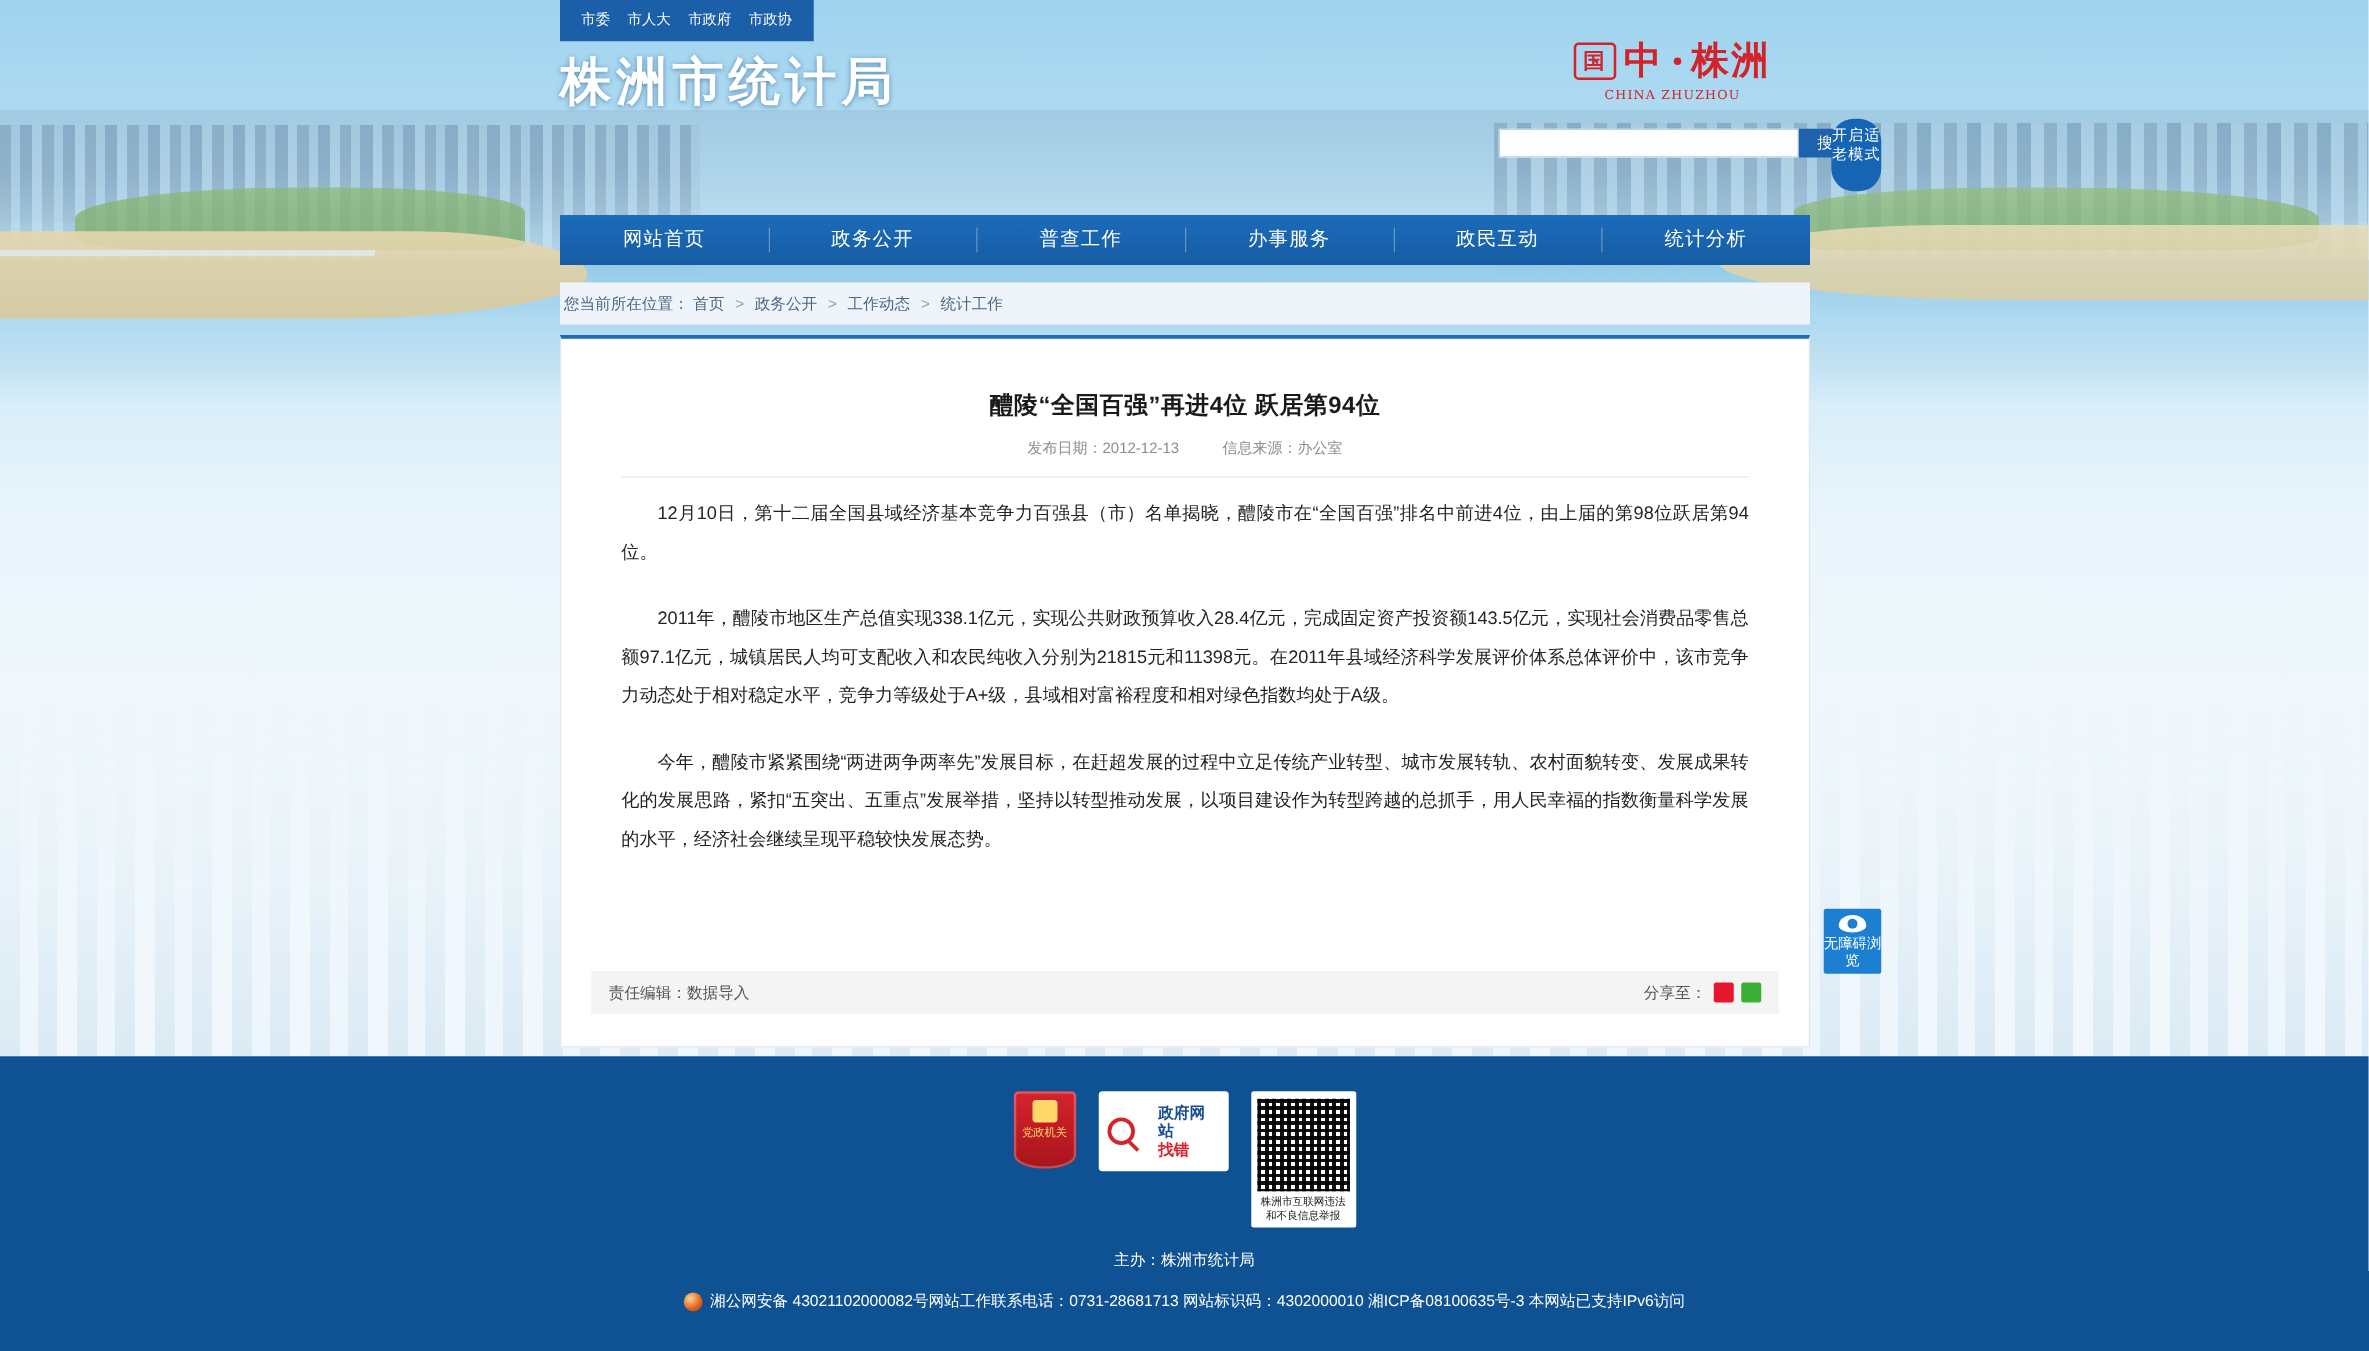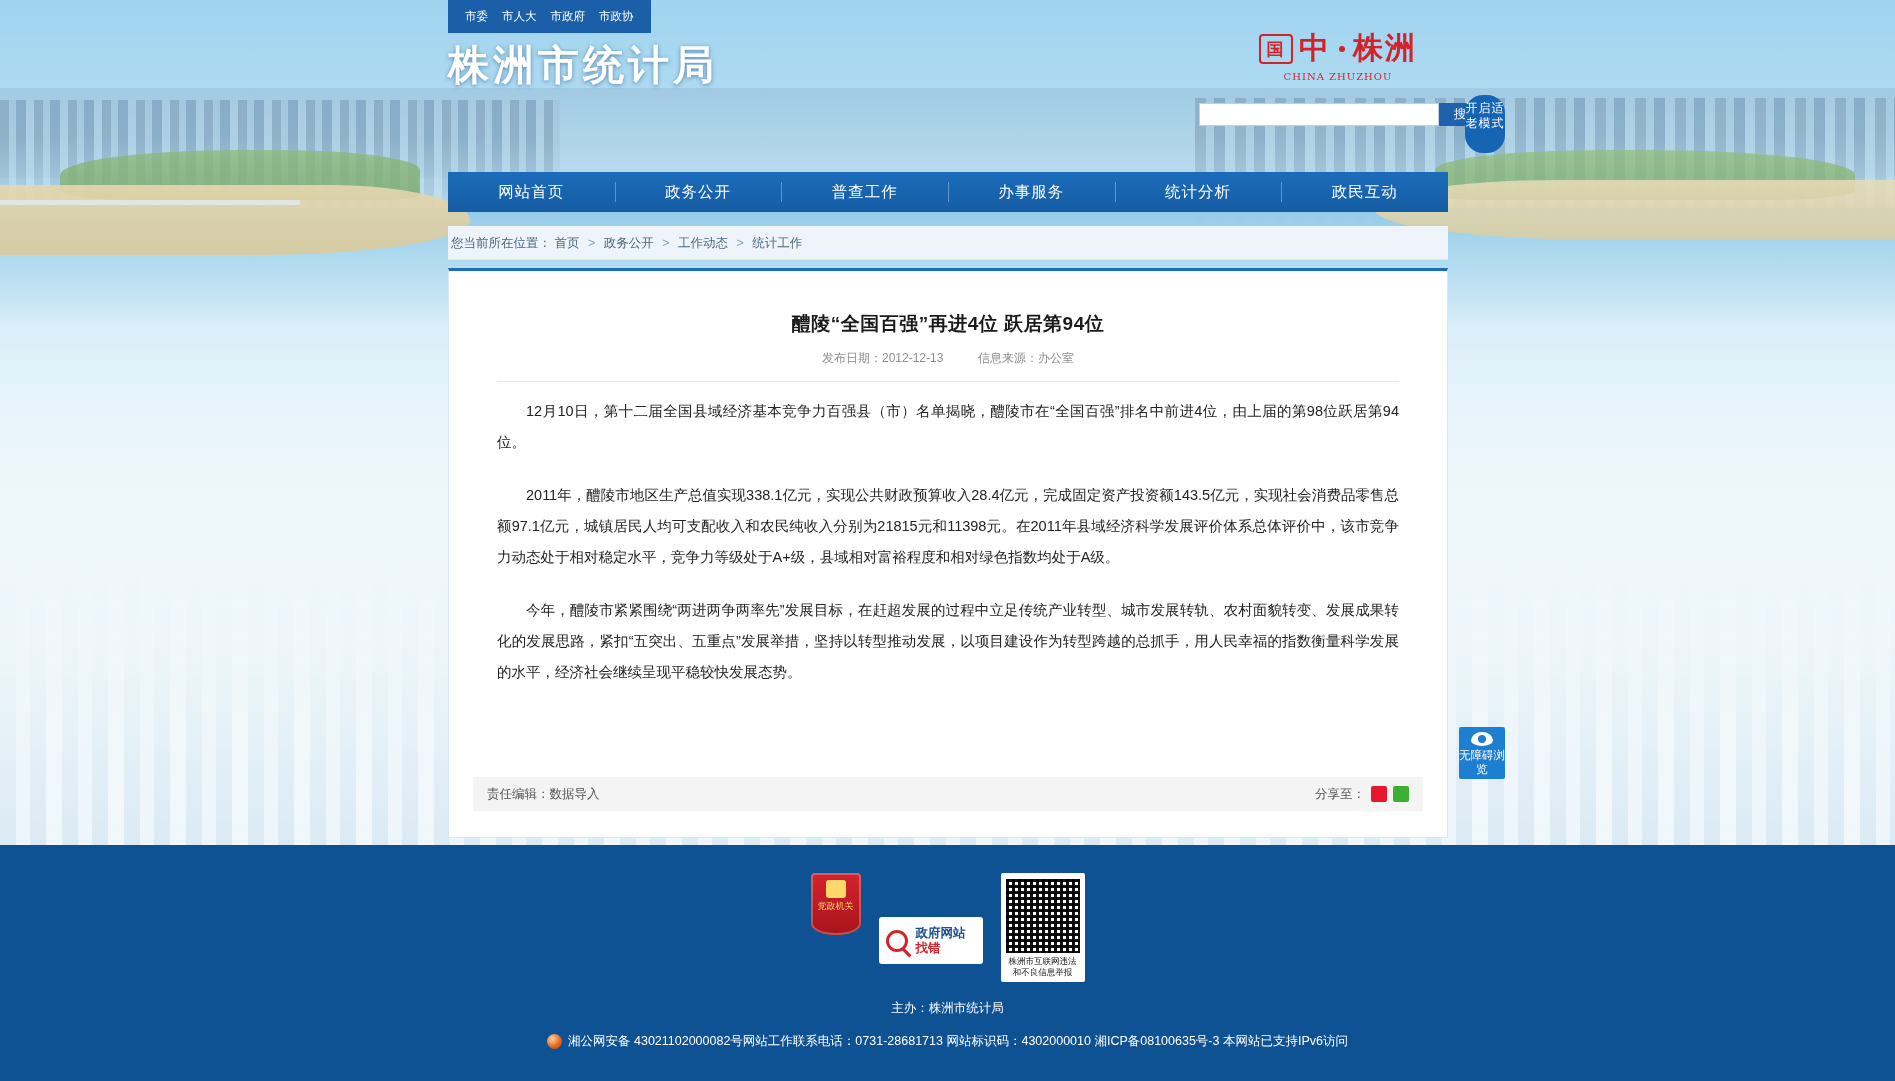--- a/index.html
+++ b/index.html
@@ -406,28 +406,27 @@
   }
   .logo-red:before {
     content: "";
     position: absolute;
     left: 15px; top: 7px;
     width: 20px; height: 18px;
     background: #ffd76a;
     border-radius: 3px;
   }
   .logo-white {
-    width: 104px; height: 47px;
+    width: 104px; height: 64px;
     background: #ffffff;
     border-radius: 3px;
     display: flex;
     align-items: center;
-    gap: 8px;
+    gap: 19px;
     padding: 0 7px;
-    margin-top: 44px;
   }
   .logo-white .mag {
     width: 22px; height: 22px;
     border: 3px solid #d5232c;
     border-radius: 50%;
     position: relative;
     flex: none;
   }
   .logo-white .mag:after {
     content: "";
@@ -539,22 +538,22 @@
   <div class="side-access">
     <span class="eye"></span>
     <span>无障碍浏览</span>
   </div>
 
   <div class="navbar">
     <a class="nav-item" href="#">网站首页</a>
     <a class="nav-item" href="#">政务公开</a>
     <a class="nav-item" href="#">普查工作</a>
     <a class="nav-item" href="#">办事服务</a>
+    <a class="nav-item" href="#">政民互动</a>
     <a class="nav-item" href="#">统计分析</a>
-    <a class="nav-item" href="#">政民互动</a>
   </div>
 
   <div class="crumb">
     <span>您当前所在位置：</span>
     <a href="#">首页</a>
     <span class="sep">&gt;</span>
     <a href="#">政务公开</a>
     <span class="sep">&gt;</span>
     <a href="#">工作动态</a>
     <span class="sep">&gt;</span>

